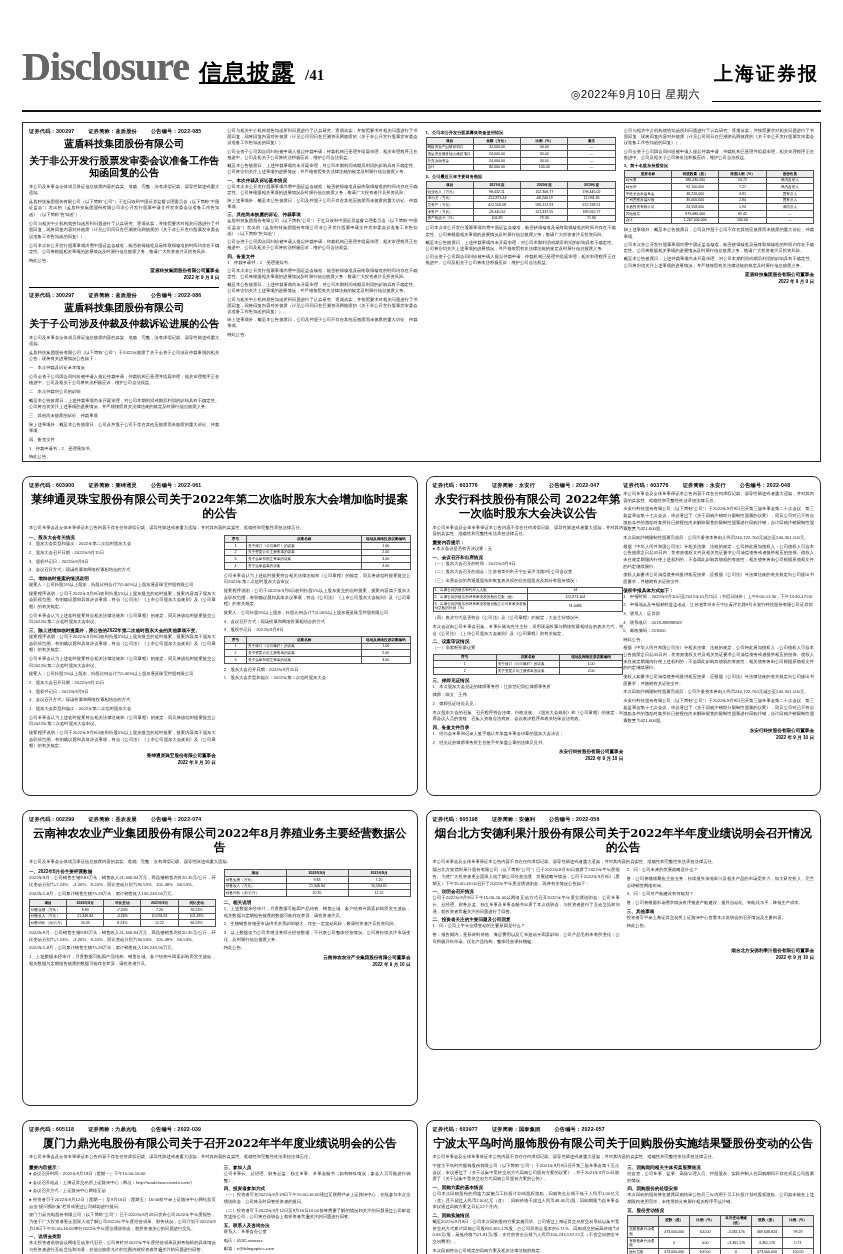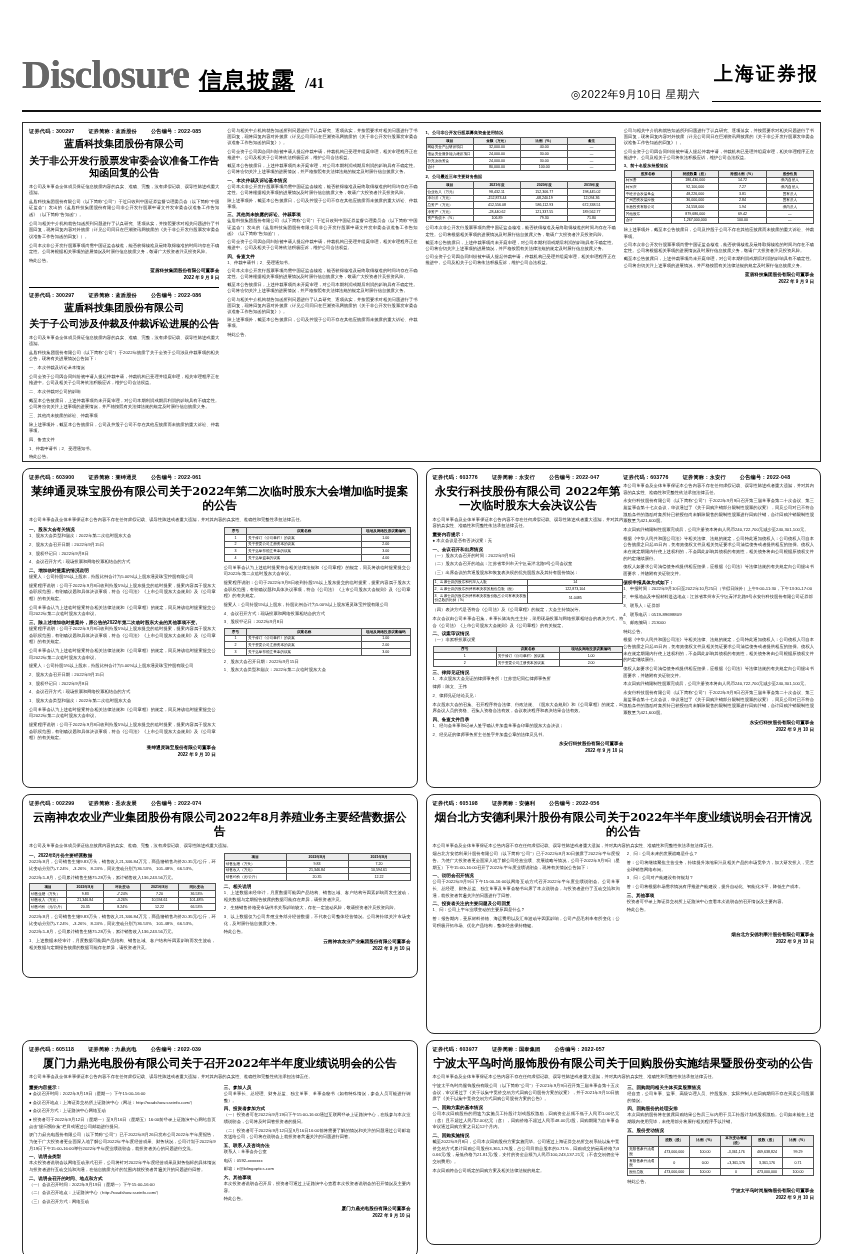--- a/index.html
+++ b/index.html
@@ -16,21 +16,21 @@
   
   .masthead {
     position: relative;
     height: 86px;
     margin: 26px 22px 0 22px;
     border-bottom: 2px solid #111;
     display: flex;
     align-items: flex-end;
   }
   .mast-left {
-    display: flex; align-items: baseline; gap: 10px; padding-bottom: 14px;
+    display: flex; align-items: baseline; gap: 10px; padding-bottom: 22px;
   }
   .mast-disclosure {
     font-family: "Liberation Serif", serif;
     font-size: 40px;
     font-weight: bold;
     letter-spacing: -1px;
     color: #5d5d5d;
     line-height: 0.95;
     background: linear-gradient(180deg,#8c8c8c 0%, #6e6e6e 45%, #4a4a4a 100%);
     -webkit-background-clip: text;
@@ -57,21 +57,21 @@
     border-bottom: 1px solid #000;
     padding: 0 2px 14px 2px;
     letter-spacing: 2px;
   }
 
   
   .content {
     position: relative;
     margin: 10px 22px 0 22px;
   }
-  .row { display: flex; gap: 8px; margin-bottom: 6px; }
+  .row { display: flex; gap: 8px; margin-bottom: 14px; }
   .box {
     border: 1px solid #2b2b2b;
     padding: 5px 6px 6px 6px;
     position: relative;
     overflow: hidden;
     background: #fff;
   }
   .col-2 { width: 50%; border-radius: 8px; }
   .col-full { width: 100%; }
 
@@ -582,21 +582,21 @@
               <div>永安行科技股份有限公司董事会</div>
               <div>2022 年 9 月 10 日</div>
             </div>
           </div>
         </div>
       </div>
     </div>
 
     <div class="row">
 
-      <div class="box col-2" style="height:184px">
+      <div class="box col-2" style="height:296px">
         <div class="codeline">
           <span><span>证券代码：</span><b>002299</b></span>
           <span><span>证券简称：</span><b>圣农发展</b></span>
           <span><span>公告编号：</span><b>2022-074</b></span>
         </div>
         <h1 class="art-title t-mid">云南神农农业产业集团股份有限公司2022年8月养殖业务主要经营数据公告</h1>
         <p class="body center">本公司及董事会全体成员保证信息披露内容的真实、准确、完整，没有虚假记载、误导性陈述或重大遗漏。</p>
         <div style="display:flex; gap:8px;">
           <div style="width:50%">
             <div class="sub">一、2022年8月份主要经营数据</div>

